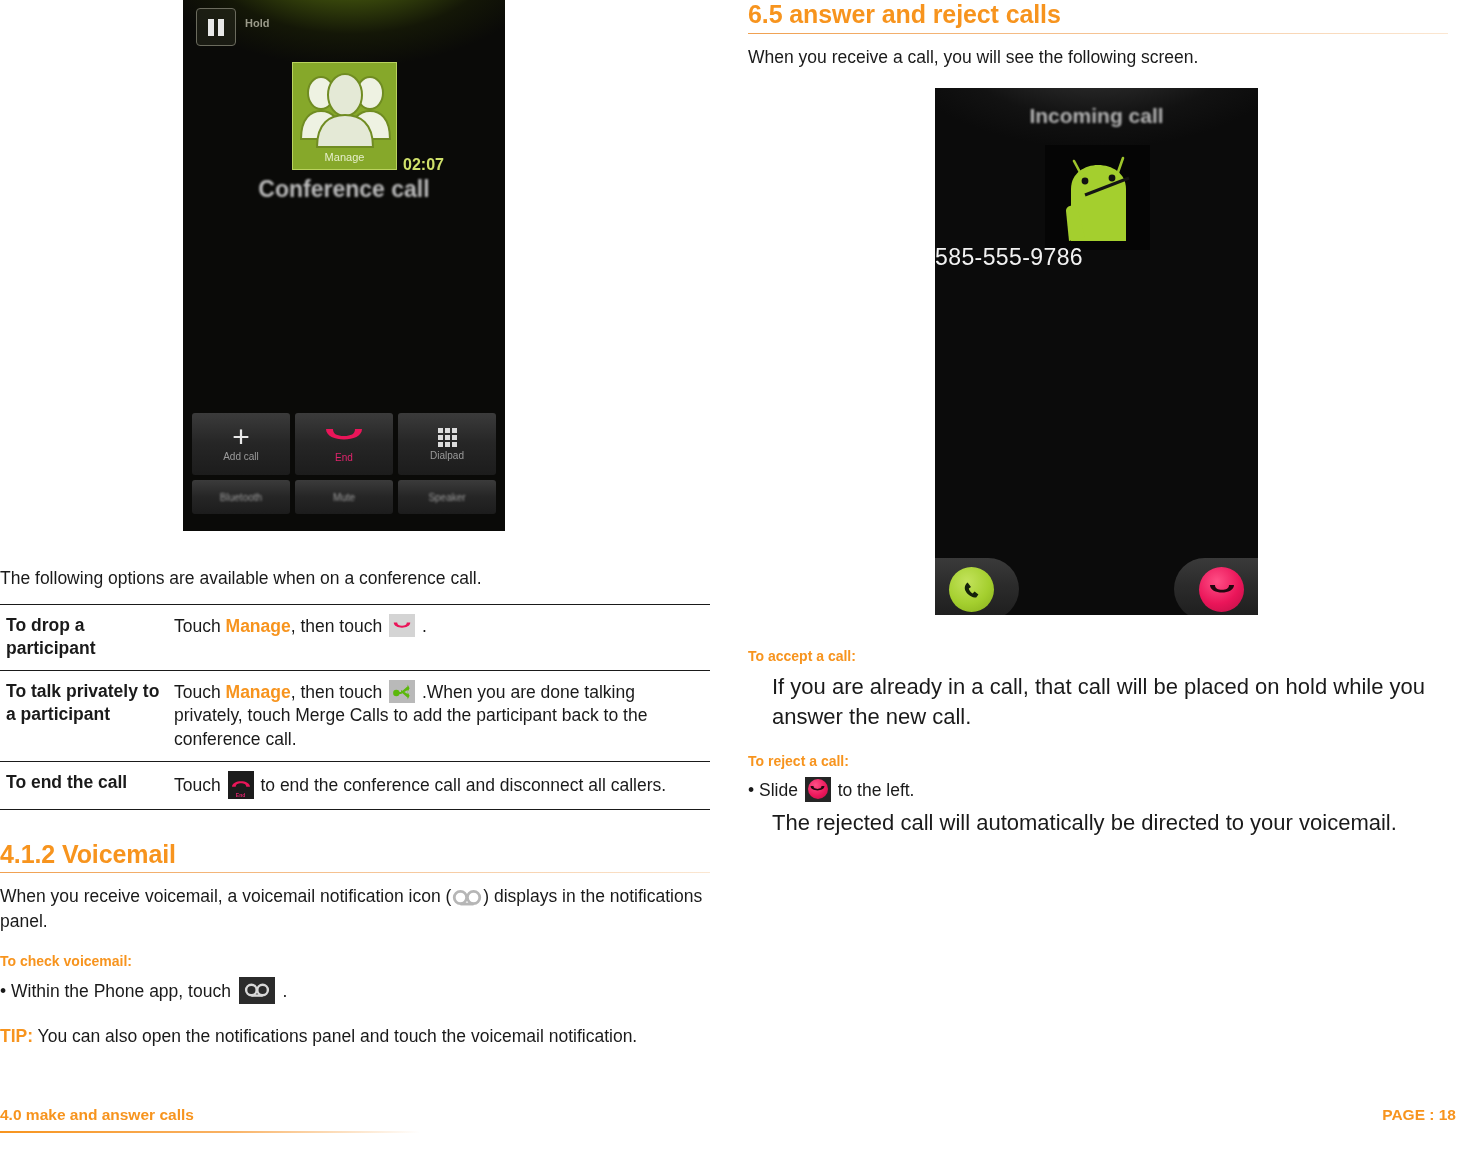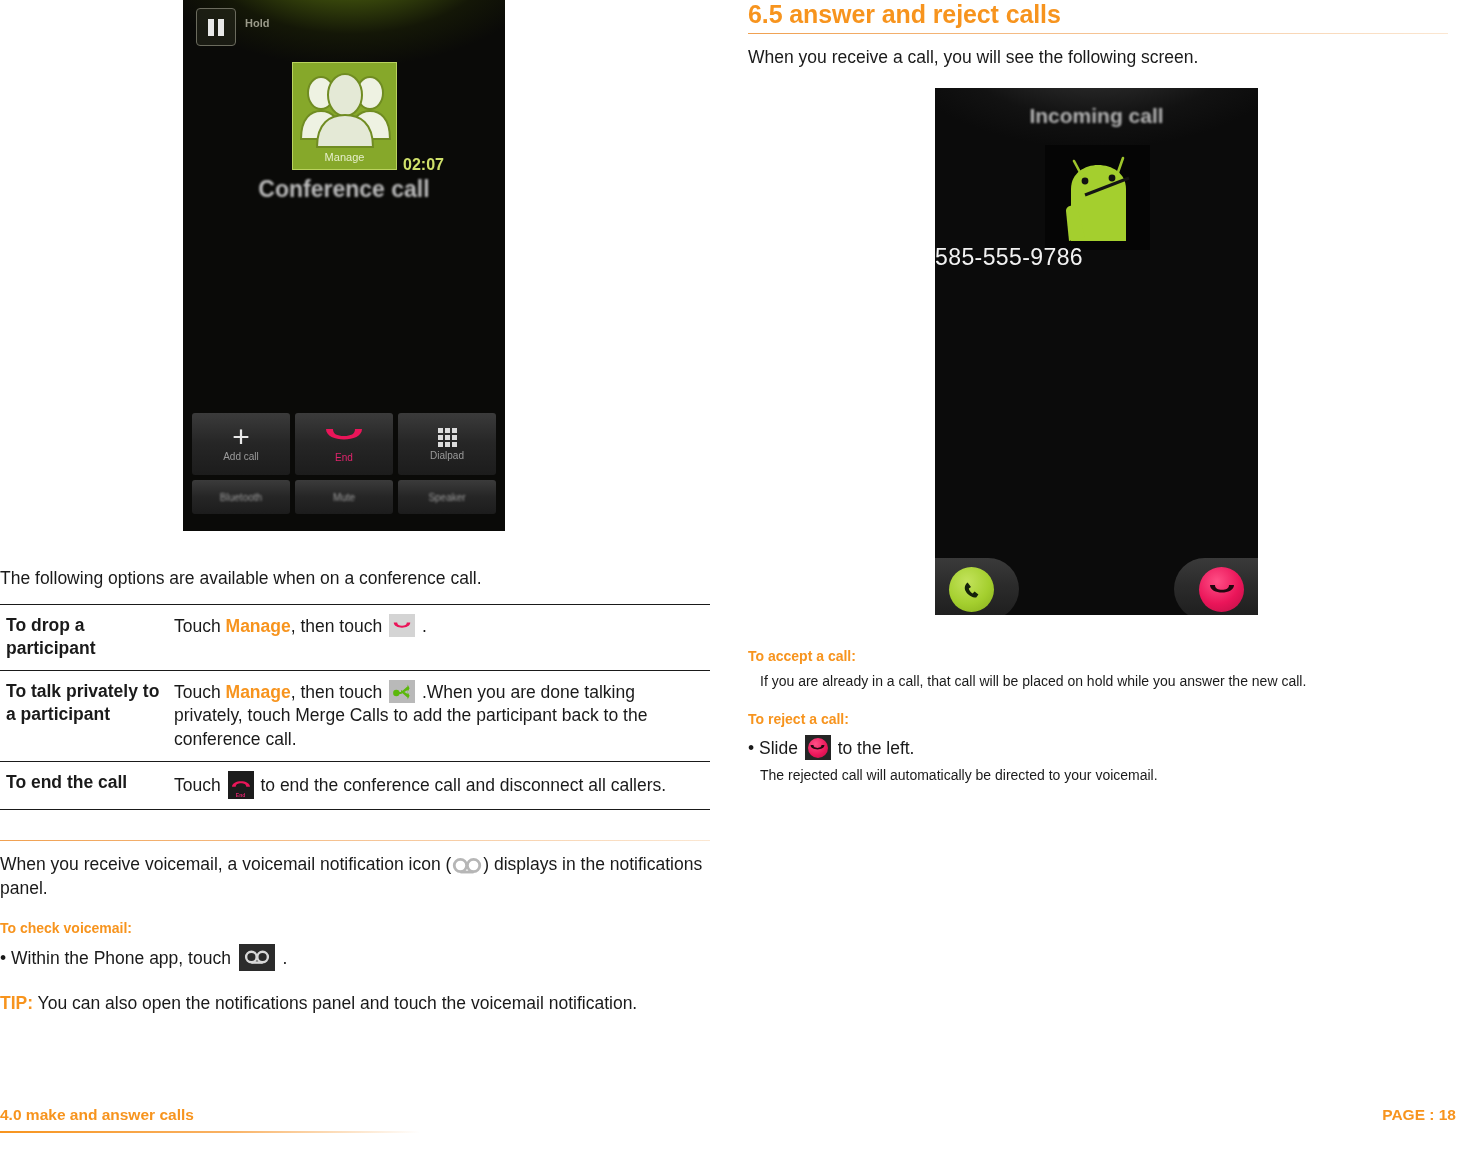--- a/index.html
+++ b/index.html
@@ -38,21 +38,21 @@
     margin: 20px 0 8px 0;
   }
 
   
   p, .body {
     font-size: 17.5px;
     line-height: 1.38;
     margin: 0 0 11px 0;
   }
   .bullet { font-size: 17.5px; line-height: 1.38; margin: 0 0 6px 0; }
-  .indent { margin-left: 12px; font-size: 14px; line-height: 1.38; }
+  .indent { margin-left: 24px; font-size: 22px; line-height: 1.38; }
   .tip-label { color: #F7941E; font-weight: bold; }
 
   
   .phone-shot {
     position: relative;
     background: #0d0d0d;
     overflow: hidden;
   }
   #conf-shot {
     position: absolute; left: 183px; top: 0px;
@@ -388,20 +388,21 @@
           <td class="term">To end the call</td>
           <td class="desc"><span>Touch </span><span class="chip dark endcall-box"><svg style="position:absolute;left:50%;top:44%;transform:translate(-50%,-50%)" width="20" height="12" viewBox="0 0 26 16">
                   <path d="M1 13 C1 3 25 3 25 13 L20 13 C20 9.5 17 8.2 13 8.2 C9 8.2 6 9.5 6 13 Z" fill="#ea1559"></path>
                 </svg><span class="lab">End</span></span><span> to end the conference call and disconnect all callers.</span></td>
         </tr>
       </tbody>
     </table>
 
     <div style="height:30px"></div>
 
+    <div class="h-section">4.1.2 Voicemail</div>
     <div class="h-rule"></div>
 
     <p><span>When you receive voicemail, a voicemail notification icon  (</span><span class="vm-inline"><svg width="30" height="19" viewBox="0 0 32 20">
             <g fill="none" stroke="#b6b6b6" stroke-width="3">
               <circle cx="9" cy="10" r="6.6"></circle>
               <circle cx="23" cy="10" r="6.6"></circle>
               <line x1="9" y1="17" x2="23" y2="17"></line>
             </g>
           </svg></span><span>) displays in the notifications panel.</span></p>
 

